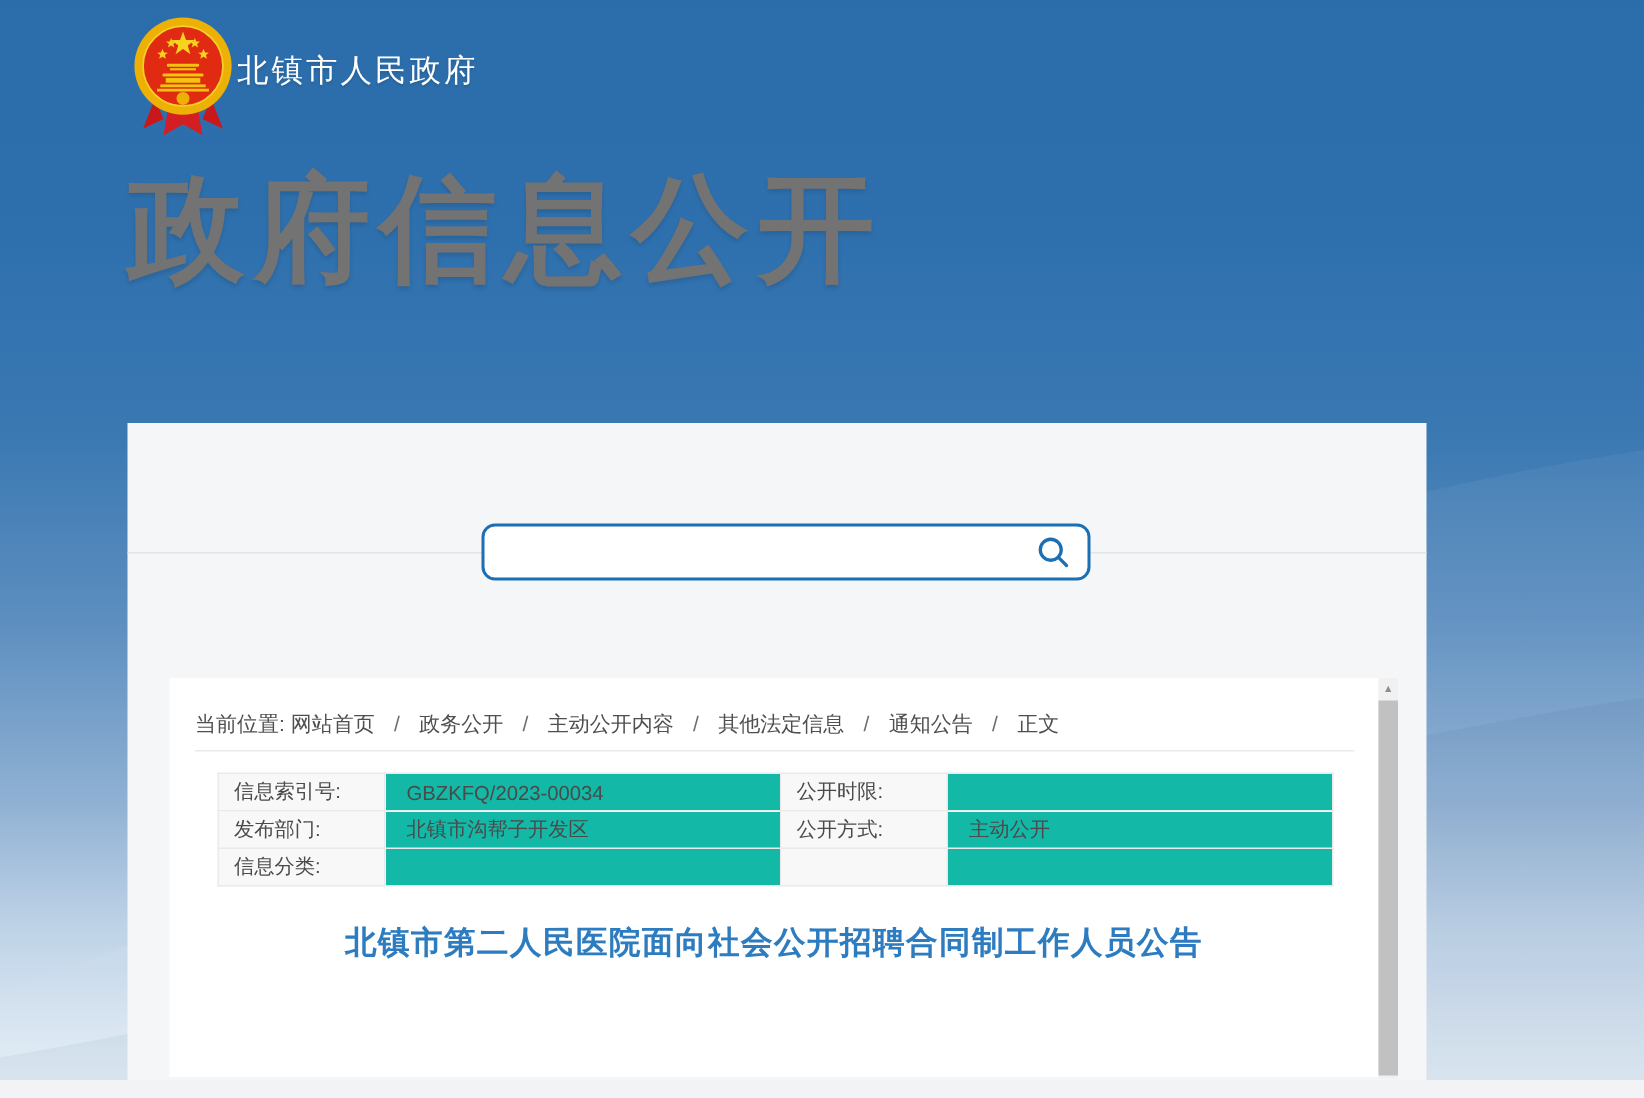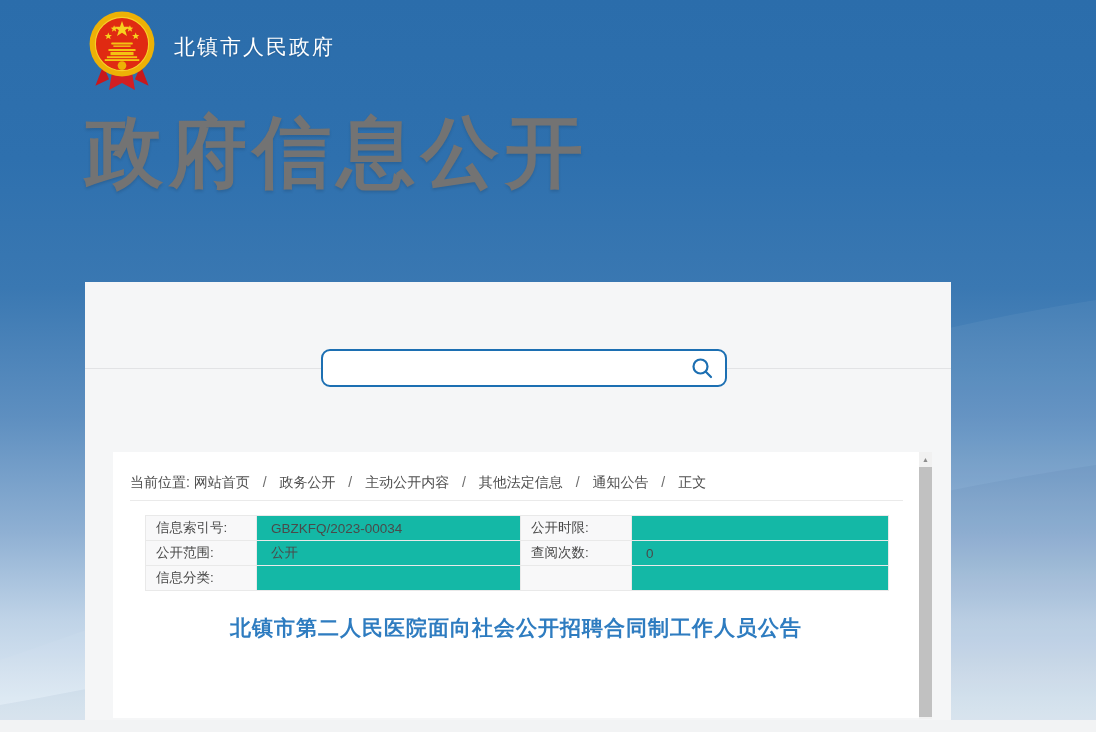--- a/index.html
+++ b/index.html
@@ -11,21 +11,21 @@
   
   .hero{
     position:absolute;left:0;top:0;width:1096px;height:720px;
     background:linear-gradient(180deg,#2b6dab 0%,#2e70ae 22%,#3a78b2 40%,
                #5e8fc0 58%,#8fb0d3 74%,#bfd3e7 86%,#dce8f3 97%,#e2ecf5 100%);
   }
   .hero-waves{position:absolute;left:0;top:0;}
   
   .brand{
     position:absolute;left:86px;top:6px;height:88px;
-    display:flex;align-items:center;gap:16px;cursor:pointer;
+    display:flex;align-items:center;cursor:pointer;
   }
   .brand .emblem{width:72px;height:85px;display:block;}
   .site-name{
     color:#ffffff;font-size:21px;letter-spacing:2px;font-weight:500;
     text-shadow:0 1px 2px rgba(0,0,0,.15);margin-top:-6px;
   }
   
   .hero-title{
     position:absolute;left:85px;top:106px;width:879px;
     text-align:left;color:#737373;
@@ -179,24 +179,24 @@
             <col style="width:257px">
           </colgroup>
         <tbody>
             <tr>
           <td class="lbl">信息索引号:</td>
           <td class="val">GBZKFQ/2023-00034</td>
           <td class="lbl">公开时限:</td>
           <td class="val"></td>
         </tr>
         <tr>
-          <td class="lbl">公开范围:</td>
-          <td class="val">公开</td>
-          <td class="lbl">查阅次数:</td>
-          <td class="val">0</td>
+          <td class="lbl">发布部门:</td>
+          <td class="val">北镇市沟帮子开发区</td>
+          <td class="lbl">公开方式:</td>
+          <td class="val">主动公开</td>
         </tr>
         <tr>
           <td class="lbl">信息分类:</td>
           <td class="val"></td>
           <td class="lbl"></td>
           <td class="val"></td>
         </tr>
       </tbody>
         </table>
 

